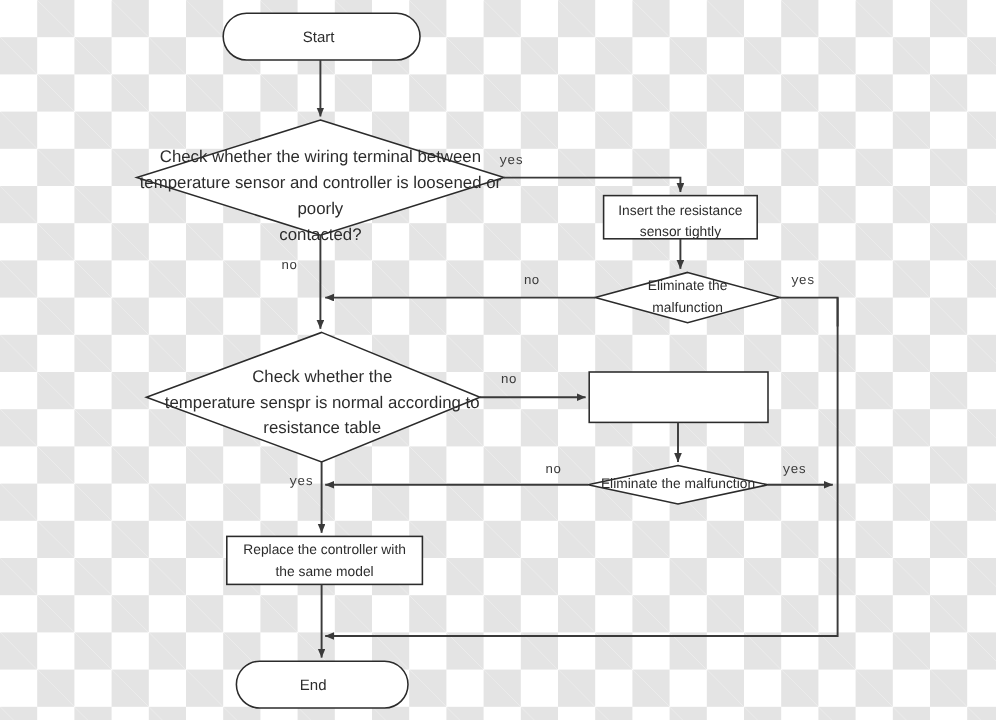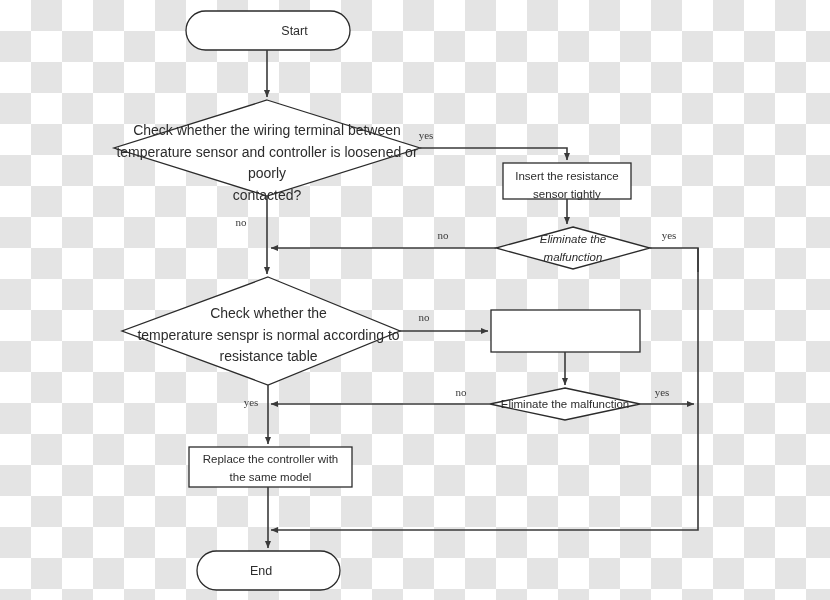--- a/index.html
+++ b/index.html
@@ -56,21 +56,21 @@
     color: #2c2c2c;
     font-family: "Liberation Sans", sans-serif;
     text-align: center;
     line-height: 1.55;
     white-space: pre-line;
     pointer-events: none;
   }
   .edge-label {
     position: absolute;
     color: #3a3a3a;
-    font-family: Liberation Serif, serif;
+    font-family: Liberation Mono, monospace;
     font-size: 11px;
     text-align: center;
     pointer-events: none;
   }
   .t-start  { font-size: 12.5px; }
   .t-dec1   { font-size: 14px; }
   .t-dec2   { font-size: 14px; }
   .t-proc   { font-size: 11.5px; }
   .t-elim   { font-size: 11.5px; }
 </style>
@@ -125,30 +125,30 @@
     <path class="conn" d="M268,385 L268,444" marker-end="url(#arrowhead)"></path>
 
     <path class="conn" d="M640,404 L694,404" marker-end="url(#arrowhead)"></path>
 
     <path class="conn" d="M698,248 L698,530 L271,530" marker-end="url(#arrowhead)"></path>
 
     <path class="conn" d="M268,487 L268,548" marker-end="url(#arrowhead)"></path>
 
   </svg>
 
-  <div class="node-label t-start" style="left:186px; top:22px; width:159px;padding-left:29px;">Start</div>
+  <div class="node-label t-start" style="left:186px; top:22px; width:159px;">Start</div>
 
   <div class="node-label t-dec1" style="left:97px; top:120px; width:340px;">Check whether the wiring terminal between
 temperature sensor and controller is loosened or poorly
 contacted?</div>
 
   <div class="node-label t-proc" style="left:503px; top:168px; width:128px;">Insert the resistance
 sensor tightly</div>
 
-  <div class="node-label t-elim" style="left:503px; top:231px; width:140px;font-style:italic;">Eliminate the
+  <div class="node-label t-elim" style="left:503px; top:231px; width:140px;">Eliminate the
 malfunction</div>
 
   <div class="node-label t-dec2" style="left:120px; top:303px; width:297px;">Check whether the
 temperature senspr is normal according to
 resistance table</div>
 
 
   <div class="node-label t-elim" style="left:495px; top:396px; width:140px;">Eliminate the malfunction</div>
 
   <div class="node-label t-proc" style="left:189px; top:451px; width:163px;">Replace the controller with

